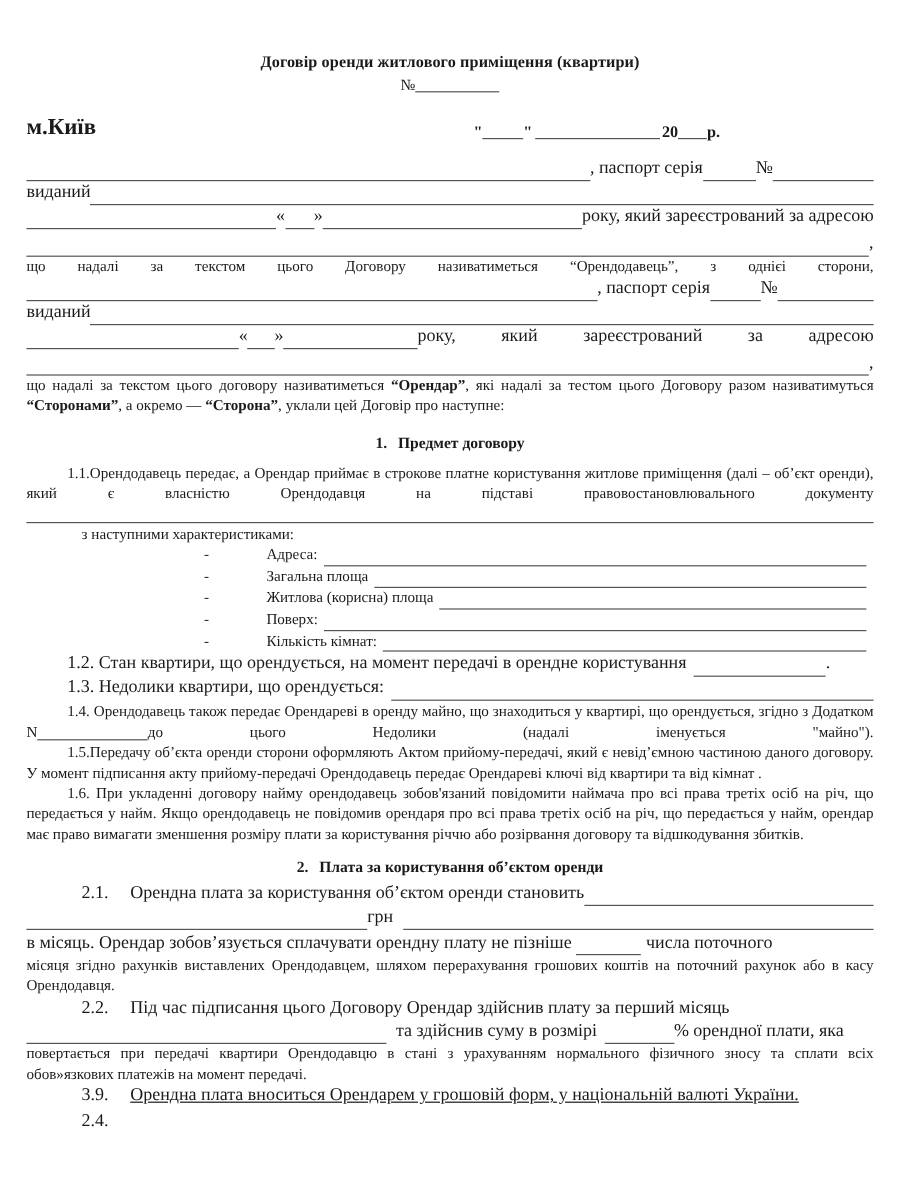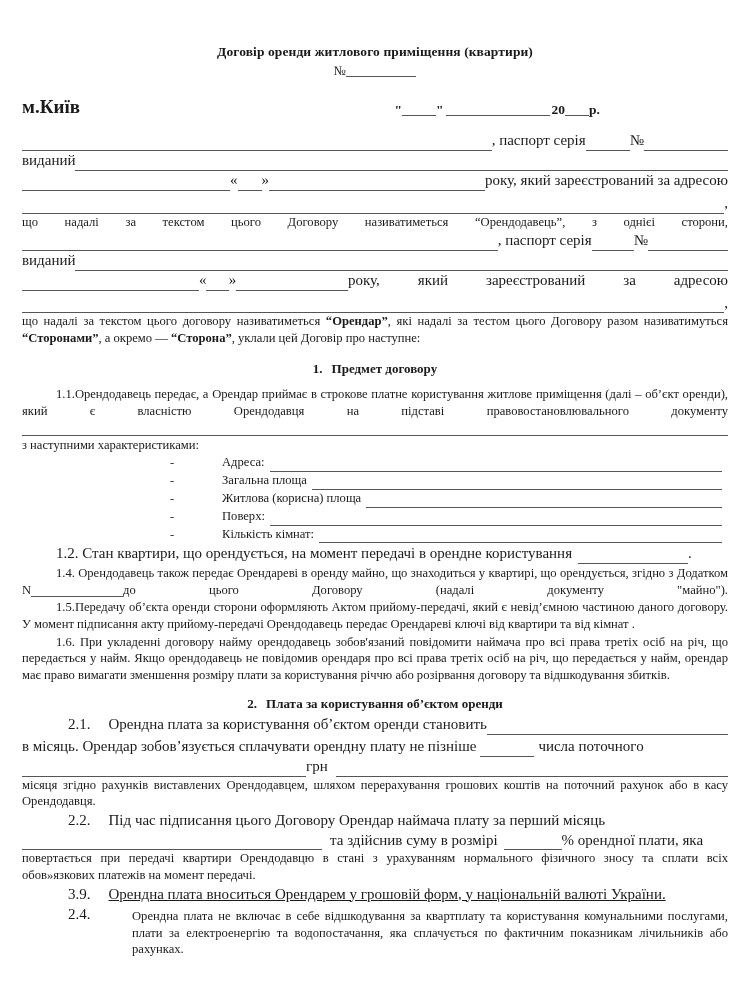--- a/index.html
+++ b/index.html
@@ -186,21 +186,21 @@
 
   <h2 class="sec">
     <span class="num">1.</span><span>Предмет договору</span>
   </h2>
 
   <p class="para just-full">
     <span class="indent"></span><span>1.1.Орендодавець передає, а Орендар приймає в строкове платне користування житлове приміщення (далі – об’єкт оренди), який є власністю Орендодавця на підставі правовостановлювального документу</span>
   </p>
   <span class="u-fullrow"></span>
 
-  <p class="para" style="margin-top:1px;">з наступними характеристиками:</p>
+  <p class="para" style="margin-top:1px;margin-left:46px;">з наступними характеристиками:</p>
 
   <ul class="chars">
     <li>
       <span class="dash">-</span>
       <span class="lbl">Адреса:</span>
       <span class="line"></span>
         <span class="tail"></span>
     </li>
     <li>
       <span class="dash">-</span>
@@ -228,23 +228,28 @@
     </li>
   </ul>
 
   <div class="row" style="margin-top:1px;">
     <span class="indent"></span>
       <span class="txt">1.2. Стан квартири, що орендується, на момент передачі в орендне користування</span>
       <span class="u" style="width:110px;margin-left:6px;"></span>
       <span class="txt">.</span>
   </div>
 
+  <div class="row">
+    <span class="indent"></span>
+      <span class="txt">1.3. Недолики квартири, що орендується:</span>
+      <span class="u-flex" style="margin-left:6px;"></span>
+  </div>
 
   <p class="para just-full" style="margin-top:1px;">
-    <span class="indent"></span><span>1.4.  Орендодавець  також  передає  Орендареві  в  оренду  майно,  що  знаходиться  у  квартирі,  що орендується, згідно з Додатком N</span><span class="u" style="width:92px;"></span><span>до цього Договору (надалі документу "майно").</span>
+    <span class="indent"></span><span>1.4.  Орендодавець  також  передає  Орендареві  в  оренду  майно,  що  знаходиться  у  квартирі,  що орендується, згідно з Додатком N</span><span class="u" style="width:92px;"></span><span>до цього Недолики (надалі іменується "майно").</span>
   </p>
 
   <p class="para" style="margin-top:1px;">
     <span class="indent"></span><span>1.5.Передачу об’єкта оренди сторони оформляють Актом прийому-передачі, який є невід’ємною частиною даного договору. У момент підписання акту прийому-передачі Орендодавець передає Орендареві ключі від квартири та від кімнат .</span>
   </p>
 
   <p class="para" style="margin-top:1px;">
     <span class="indent"></span><span>1.6.  При  укладенні  договору  найму  орендодавець  зобов'язаний  повідомити  наймача  про  всі права  третіх  осіб  на  річ,  що передається у найм. Якщо орендодавець не повідомив орендаря про всі права  третіх  осіб на річ,  що передається у найм, орендар має право вимагати   зменшення  розміру плати  за  користування  річчю  або розірвання договору та відшкодування збитків.</span>
   </p>
 
@@ -252,38 +257,38 @@
     <span class="num">2.</span><span>Плата за користування об’єктом оренди</span>
   </h2>
 
   <div class="row">
     <span class="indent" style="width:46px;"></span>
       <span class="txt">2.1.</span>
     <span class="txt" style="margin-left:18px;">Орендна плата за користування об’єктом оренди становить</span>
       <span class="u-flex"></span>
   </div>
 
+  <div class="row">
+    <span class="u" style="width:284px;"></span>
+      <span class="txt">грн</span>
+      <span class="u-flex" style="margin-left:8px;"></span>
+  </div>
+
   <div class="row" style="margin-top:2px;">
     <span class="txt">в  місяць.  Орендар  зобов’язується  сплачувати  орендну  плату  не  пізніше</span>
       <span class="u" style="width:54px;margin:0 4px;"></span>
       <span class="txt">числа поточного</span>
   </div>
 
-  <div class="row">
-    <span class="u" style="width:284px;"></span>
-      <span class="txt">грн</span>
-      <span class="u-flex" style="margin-left:8px;"></span>
-  </div>
-
   <p class="para">місяця  згідно  рахунків  виставлених  Орендодавцем,  шляхом  перерахування  грошових  коштів  на поточний рахунок або в касу Орендодавця.</p>
 
   <div class="row" style="margin-top:1px;">
     <span class="indent" style="width:46px;"></span>
       <span class="txt">2.2.</span>
-    <span class="txt" style="margin-left:18px;">Під  час  підписання  цього  Договору  Орендар  наймача  плату  за  перший  місяць</span>
+    <span class="txt" style="margin-left:18px;">Під  час  підписання  цього  Договору  Орендар  здійснив  плату  за  перший  місяць</span>
   </div>
 
   <div class="row">
     <span class="u" style="width:300px;"></span>
       <span class="txt" style="margin-left:8px;">та здійснив суму в розмірі</span>
       <span class="u" style="width:58px;margin-left:6px;"></span>
       <span class="txt">% орендної плати, яка</span>
   </div>
 
   <p class="para">повертається  при  передачі  квартири  Орендодавцю  в  стані  з  урахуванням  нормального  фізичного зносу та сплати всіх обов»язкових платежів на момент передачі.</p>
@@ -293,15 +298,14 @@
       <span class="txt">3.9.</span>
     <span class="txt" style="margin-left:18px;text-decoration:underline;">Орендна плата вноситься Орендарем у грошовій форм, у національній валюті України.</span>
   </div>
 
   <div class="row" style="margin-top:1px;">
     <span class="indent" style="width:46px;"></span>
       <span class="txt">2.4.</span>
     <span class="txt" style="margin-left:18px;"></span>
   </div>
 
-  <p class="para" style="margin-top:-17px;padding-left:110px;text-indent:0;">Орендна  плата  не  включає  в  себе  відшкодування  за  квартплату  та  користування комунальними  послугами,  плати  за  електроенергію  та  водопостачання,  яка  сплачується  по фактичним показникам лічильників або рахунках.</p>
 
 </div>
 
 </body></html>

